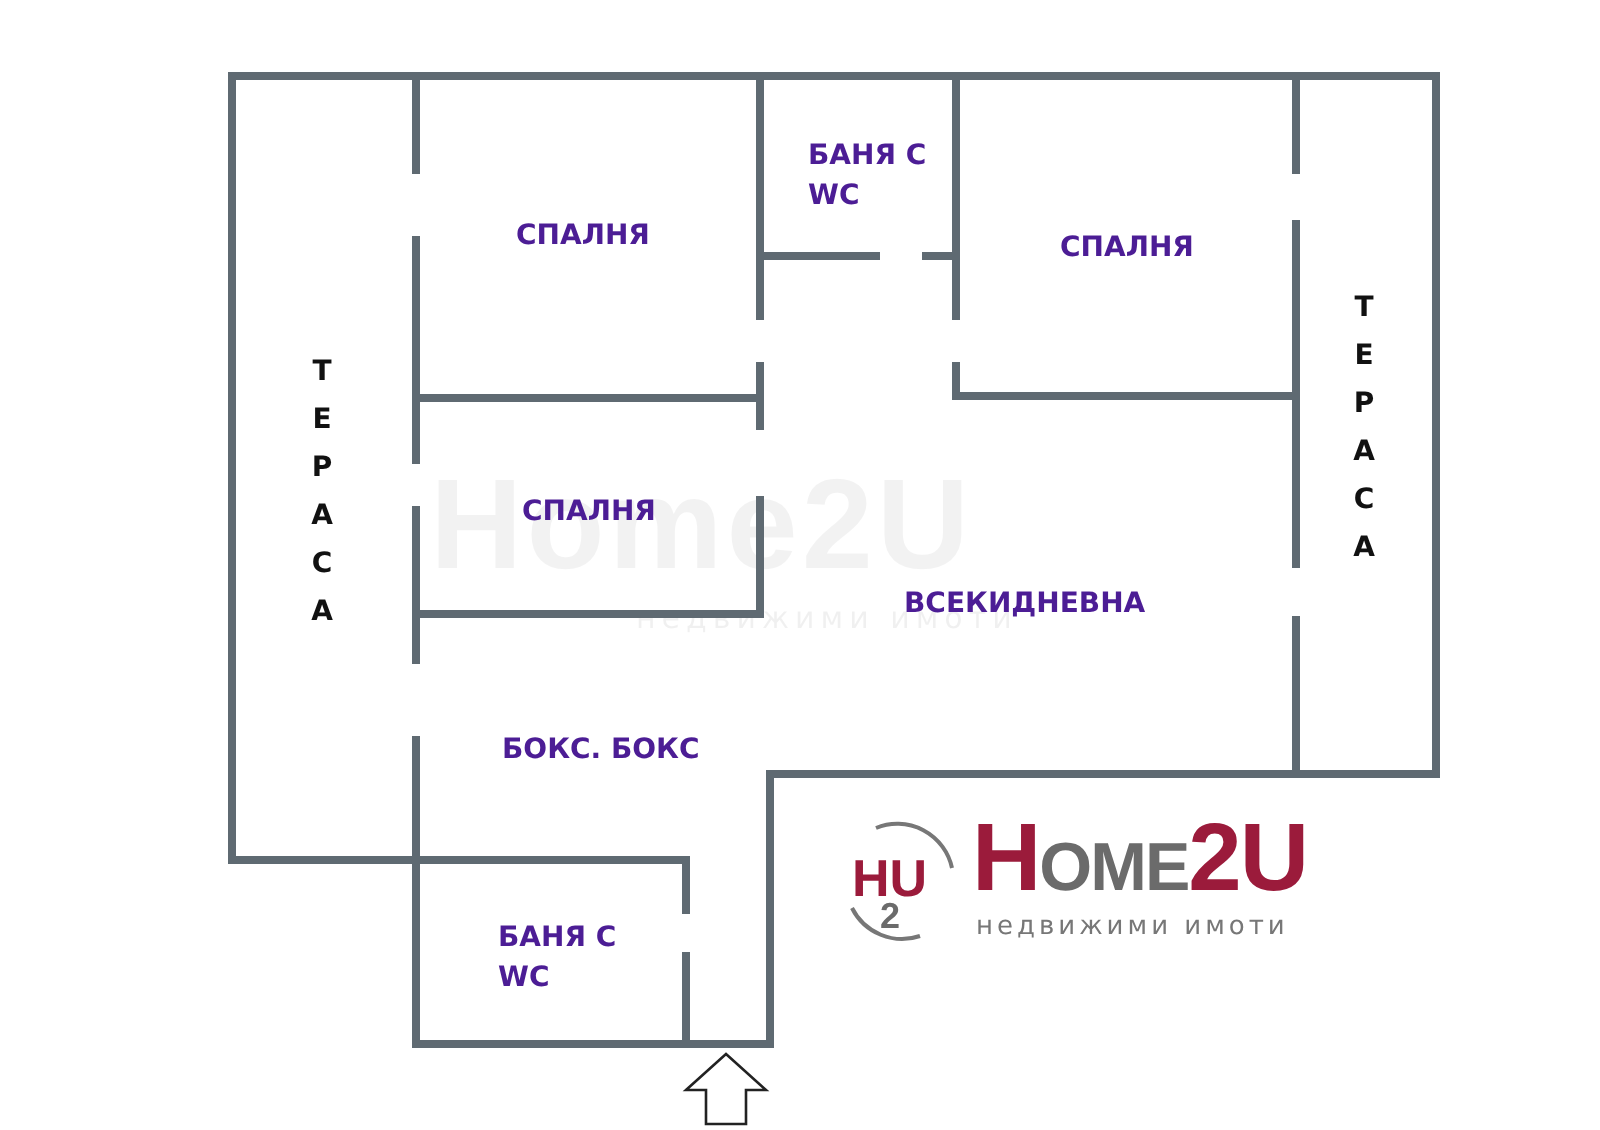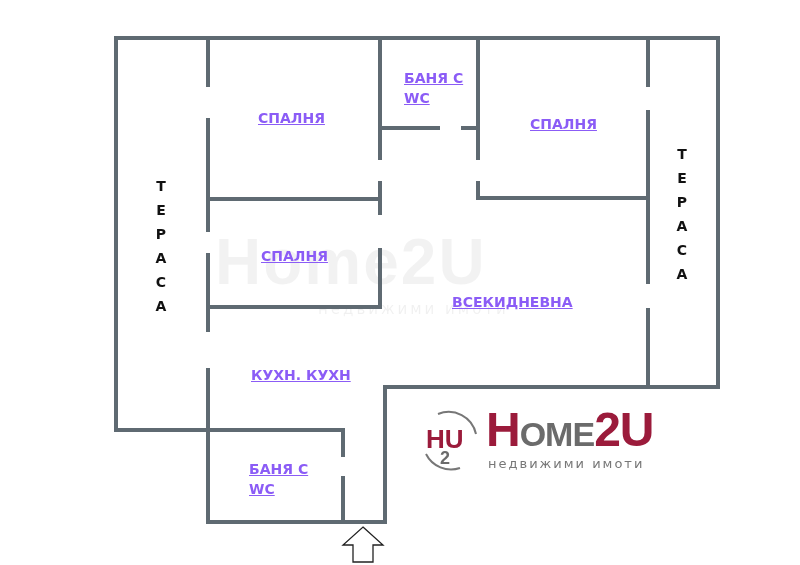--- a/index.html
+++ b/index.html
@@ -1,19 +1,19 @@
 <!DOCTYPE html>
 <html><head>
 <meta charset="utf-8">
 <style>
   html, body { margin:0; padding:0; background:#ffffff; }
   body { width:800px; height:565px; position:relative; overflow:hidden; font-family:"Liberation Sans", sans-serif; }
   #plan { position:absolute; left:0; top:0; width:800px; height:565px; }
   .wall { stroke:#5f6a72; stroke-width:4; stroke-linecap:square; fill:none; }
-  .label { position:absolute; font-family:"DejaVu Sans", sans-serif; font-weight:bold; font-size:14px; color:#8b5cf6; line-height:20px; white-space:nowrap;text-decoration:underline; }
+  .label { position:absolute; font-family:"DejaVu Sans", sans-serif; font-weight:bold; font-size:14px; color:#4c1d95; line-height:20px; white-space:nowrap; }
   .vlabel { position:absolute; font-family:"DejaVu Sans", sans-serif; font-weight:bold; font-size:14px; color:#111; width:16px; text-align:center; line-height:24px; }
   .vlabel span { display:block; }
   .logo { position:absolute; left:418px; top:408px; width:260px; height:66px; }
   .logo-word { position:absolute; left:68px; top:-4px; font-family:"Liberation Sans", sans-serif; font-weight:bold; color:#9b1b3b; font-size:48px; line-height:52px; letter-spacing:-1px; }
   .logo-word .small { font-size:34px; color:#6b6b6b;margin-top:48px; }
   .logo-sub { position:absolute; left:70px; top:48px; font-family:"DejaVu Sans", sans-serif; font-size:13px; color:#777; letter-spacing:2px; }
   .watermark { position:absolute; left:215px; top:225px; font-family:"Liberation Sans", sans-serif; font-size:64px; color:rgba(0,0,0,0.05); font-weight:bold; letter-spacing:2px; pointer-events:none; }
   .watermark-sub { position:absolute; left:318px; top:300px; font-family:"DejaVu Sans", sans-serif; font-size:15px; color:rgba(0,0,0,0.06); letter-spacing:3px; pointer-events:none; }
 </style>
 </head>
@@ -87,21 +87,21 @@
   <div>БАНЯ С</div>
   <div>WC</div>
 </div>
 
 <div class="label" style="left:261px; top:246px;">СПАЛНЯ</div>
 
 <div class="label" style="left:530px; top:114px;">СПАЛНЯ</div>
 
 <div class="label" style="left:452px; top:292px;">ВСЕКИДНЕВНА</div>
 
-<div class="label" style="left:251px; top:365px;">КУХН. КУХН</div>
+<div class="label" style="left:251px; top:365px;">БОКС. БОКС</div>
 
 <div class="label" style="left:249px; top:459px;">
   <div>БАНЯ С</div>
   <div>WC</div>
 </div>
 
 <div class="vlabel" style="left:674px; top:142px;">
   <span>Т</span>
   <span>Е</span>
   <span>Р</span>

